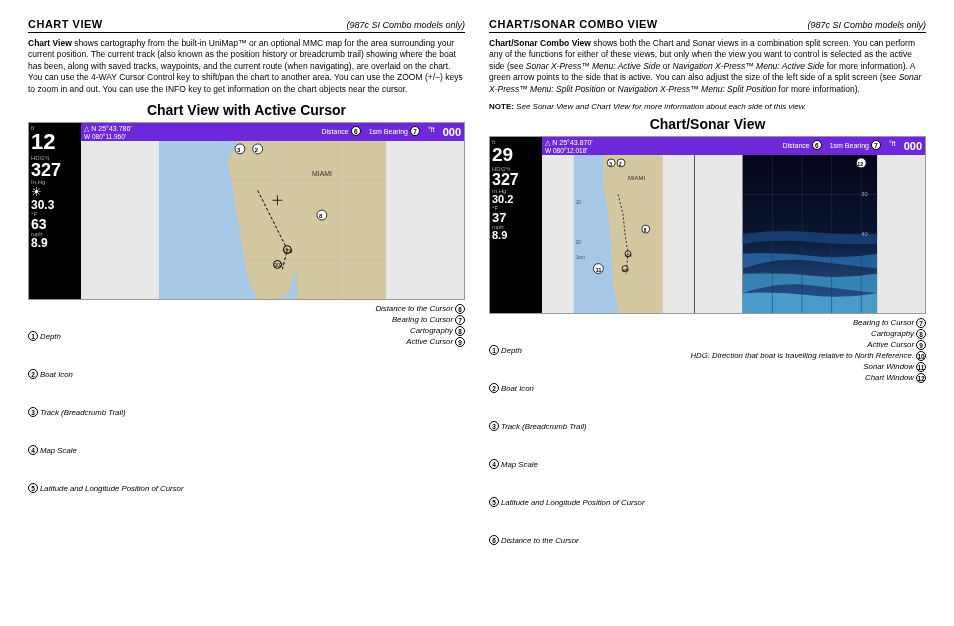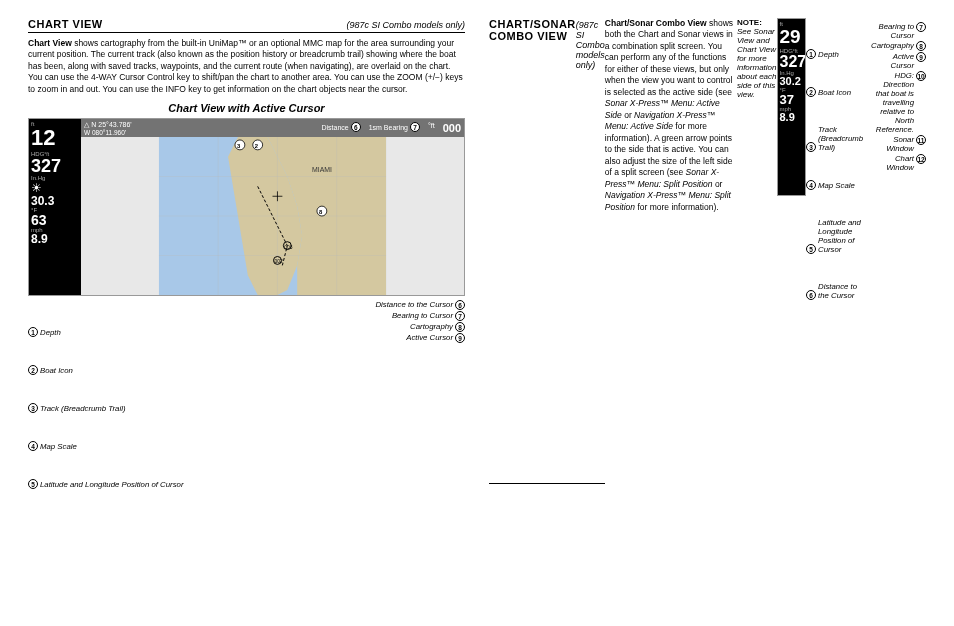--- a/index.html
+++ b/index.html
@@ -25,21 +25,21 @@
       flex: 1;
     }
     .col-left {
       flex: 1;
       display: flex;
       flex-direction: column;
     }
     .col-right {
       flex: 1;
       display: flex;
-      flex-direction: row;
+      flex-direction: column;
     }
     .section-header {
       display: flex;
       align-items: baseline;
       justify-content: space-between;
       margin-bottom: 5px;
       border-bottom: 1px solid #000;
       padding-bottom: 2px;
     }
     .section-title {
@@ -59,24 +59,23 @@
       margin-bottom: 7px;
     }
     .body-text b, .body-text strong {
       font-weight: bold;
     }
     .body-text i {
       font-style: italic;
     }
     .chart-label {
       text-align: center;
-      font-size: 11px;
+      font-size: 14px;
       font-weight: bold;
       margin-bottom: 4px;
-      font-style: italic;
     }
     .chart-img-placeholder {
       border: 1px solid #999;
       background: #e8e8e8;
       position: relative;
       overflow: hidden;
     }
     .chart-left-img {
       width: 100%;
       height: 178px;
@@ -97,21 +96,21 @@
       flex-direction: column;
       padding: 2px;
       font-size: 7px;
     }
     .top-bar {
       position: absolute;
       top: 0;
       left: 52px;
       right: 0;
       height: 18px;
-      background: #737373;
+      background: #6d28d9;
       color: #fff;
       display: flex;
       align-items: center;
       font-size: 7px;
       padding: 0 3px;
       justify-content: space-between;
     }
     .note-text {
       font-size: 8px;
       font-style: italic;
@@ -320,20 +319,21 @@
       <div class="section-header">
         <span class="section-title">CHART/SONAR COMBO VIEW</span>
         <span class="section-subtitle">(987c SI Combo models only)</span>
       </div>
       <div class="body-text">
         <b>Chart/Sonar Combo View</b> shows both the Chart and Sonar views in a combination split screen. You can perform any of the functions for either of these views, but only when the view you want to control is selected as the active side (see <i>Sonar X-Press™ Menu: Active Side</i> or <i>Navigation X-Press™ Menu: Active Side</i> for more information). A green arrow points to the side that is active. You can also adjust the size of the left side of a split screen (see <i>Sonar X-Press™ Menu: Split Position</i> or <i>Navigation X-Press™ Menu: Split Position</i> for more information).
       </div>
       <div class="note-text">
         <b>NOTE:</b> See <i>Sonar View</i> and <i>Chart View</i> for more information about each side of this view.
       </div>
+      <div class="chart-label">Chart/Sonar View</div>
       <div class="chart-img-placeholder chart-right-img">
 
         <div class="data-panel">
           <div style="color:#aaa;font-size:6px;">ft</div>
           <div style="font-size:19px;font-weight:bold;color:#fff;line-height:1;">29</div>
           <div style="color:#aaa;font-size:6px;margin-top:2px;">HDG<span style="font-size:5px;">°ft</span></div>
           <div style="font-size:16px;font-weight:bold;color:#fff;line-height:1;">327</div>
           <div style="color:#aaa;font-size:6px;">In.Hg</div>
           <div style="font-size:11px;font-weight:bold;color:#fff;line-height:1;">30.2</div>
           <div style="color:#aaa;font-size:6px;">°F</div>

